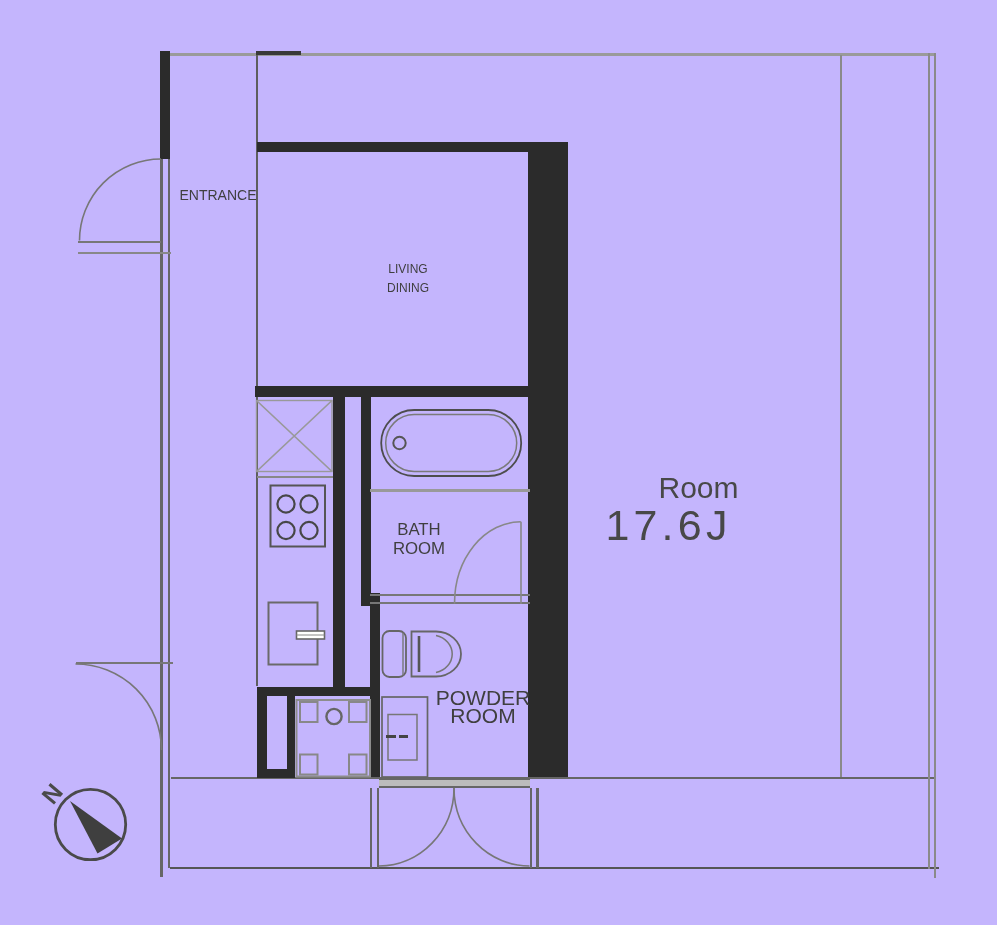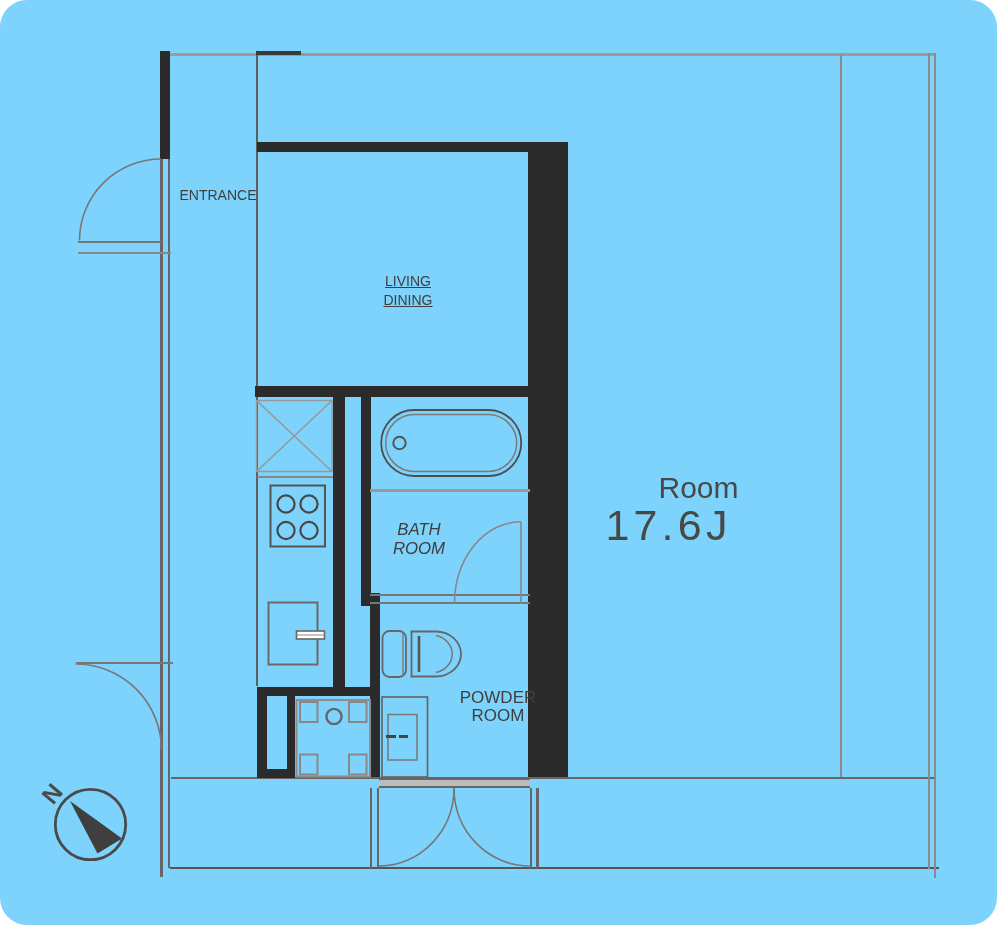--- a/index.html
+++ b/index.html
@@ -1,17 +1,17 @@
 <!DOCTYPE html>
 <html><head>
 <meta charset="utf-8">
 <style>
 html,body{margin:0;padding:0;background:#fff;}
-#plan{position:relative;width:997px;height:925px;background:#7dd3fc;overflow:hidden;
-  font-family:"Liberation Sans",sans-serif;filter:blur(0.55px);border-radius:27px;}
+#plan{position:relative;width:997px;height:925px;background:#c4b5fd;overflow:hidden;
+  font-family:"Liberation Sans",sans-serif;filter:blur(0.55px);}
 .w{position:absolute;background:#2b2b2b;}
 .g{position:absolute;}
 .t{position:absolute;color:#3f3f3f;text-align:center;}
 svg{position:absolute;left:0;top:0;}
 </style>
 </head>
 <body>
 <div id="plan">
 
   <div class="g" style="left:170px;top:53px;width:765px;height:3px;background:#9a9a9a;"></div>
@@ -46,23 +46,23 @@
   <div class="g" style="left:78px;top:251.7px;width:92.5px;height:2px;background:#888;"></div>
   <div class="g" style="left:76px;top:661.7px;width:97px;height:2px;background:#777;"></div>
 
   <div class="g" style="left:379px;top:777.6px;width:150.5px;height:10.6px;background:#bcbcbc;border-top:2px solid #666;border-bottom:2px solid #666;box-sizing:border-box;"></div>
   <div class="g" style="left:369.9px;top:788px;width:2.2px;height:80px;background:#666;"></div>
   <div class="g" style="left:377px;top:788px;width:2.2px;height:80px;background:#666;"></div>
   <div class="g" style="left:529.6px;top:788px;width:2.2px;height:80px;background:#666;"></div>
   <div class="g" style="left:536.4px;top:788px;width:2.2px;height:80px;background:#666;"></div>
 
   <div class="t" style="left:168px;top:188px;width:100px;font-size:14px;line-height:14px;">ENTRANCE</div>
-  <div class="t" style="left:358px;top:272px;width:100px;font-size:14px;line-height:18.8px;text-decoration:underline;">LIVING<br>DINING</div>
-  <div class="t" style="left:369px;top:521px;width:100px;font-size:16.8px;line-height:18.5px;font-style:italic;">BATH<br>ROOM</div>
-  <div class="t" style="left:448px;top:689px;width:100px;font-size:17px;line-height:18px;">POWDER<br>ROOM</div>
+  <div class="t" style="left:358px;top:260px;width:100px;font-size:12px;line-height:18.8px;">LIVING<br>DINING</div>
+  <div class="t" style="left:369px;top:521px;width:100px;font-size:16.8px;line-height:18.5px;">BATH<br>ROOM</div>
+  <div class="t" style="left:433px;top:689px;width:100px;font-size:21px;line-height:18px;">POWDER<br>ROOM</div>
   <div class="t" style="left:628px;top:473px;width:141px;font-size:30px;line-height:30px;color:#484848;">Room</div>
   <div class="t" style="left:598px;top:503.5px;width:141px;font-size:43px;line-height:43px;letter-spacing:4.2px;color:#484848;">17.6J</div>
 
   <svg width="997" height="925" viewBox="0 0 997 925" fill="none">
 
     <path d="M161,159 A81.5,81.5 0 0 0 79.5,240.5" stroke="#777" stroke-width="1.6"></path>
 
     <path d="M75.5,664 A86,86 0 0 1 161.5,750" stroke="#777" stroke-width="1.6"></path>
 
     <path d="M521,521.8 L521,604" stroke="#888" stroke-width="1.6"></path>

